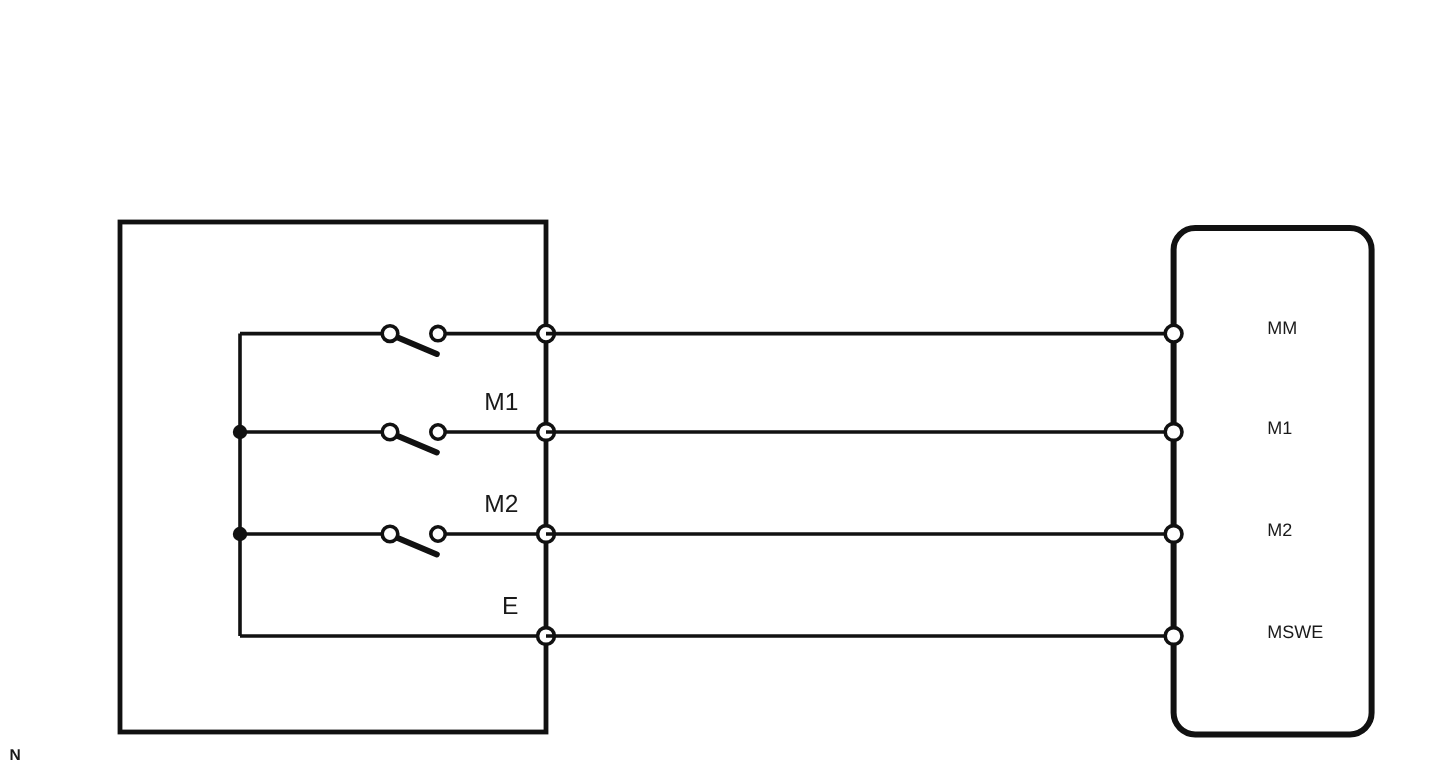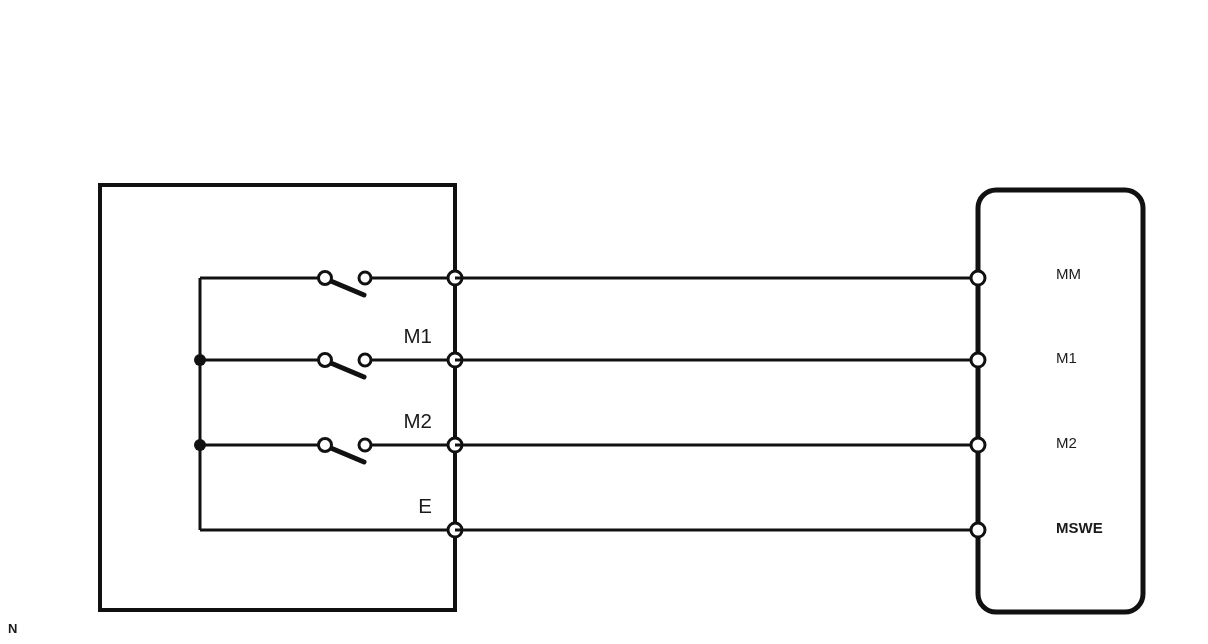--- a/index.html
+++ b/index.html
@@ -43,21 +43,21 @@
     font-size: 20.5px;
   }
   .term-label {
     font-size: 15px;
     left: 1040px;
     margin-left: 16px;
   }
   .term-mm   { top: 264px; }
   .term-m1   { top: 348px; }
   .term-m2   { top: 433px; }
-  .term-mswe { top: 518px; font-weight: bold; }
+  .term-mswe { top: 518px; }
   .sw-label {
     font-size: 20.5px;
     text-align: right;
     width: 120px;
     left: 312px;
   }
   .sw-mry { top: 228px; }
   .sw-m1  { top: 322px; }
   .sw-m2  { top: 407px; }
   .sw-e   { top: 492px; }

